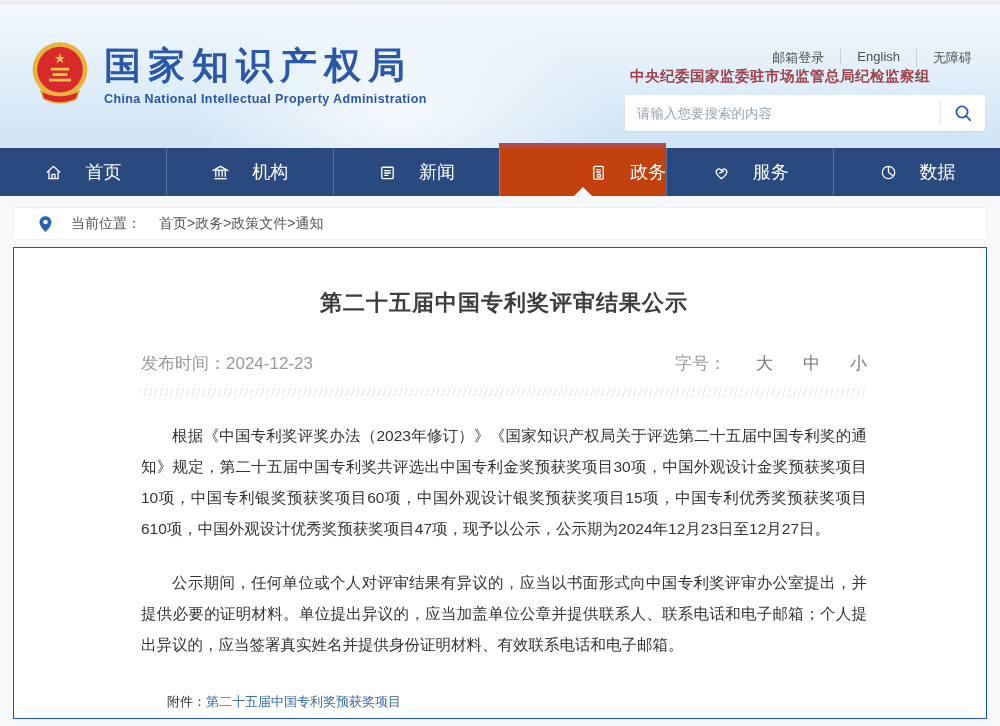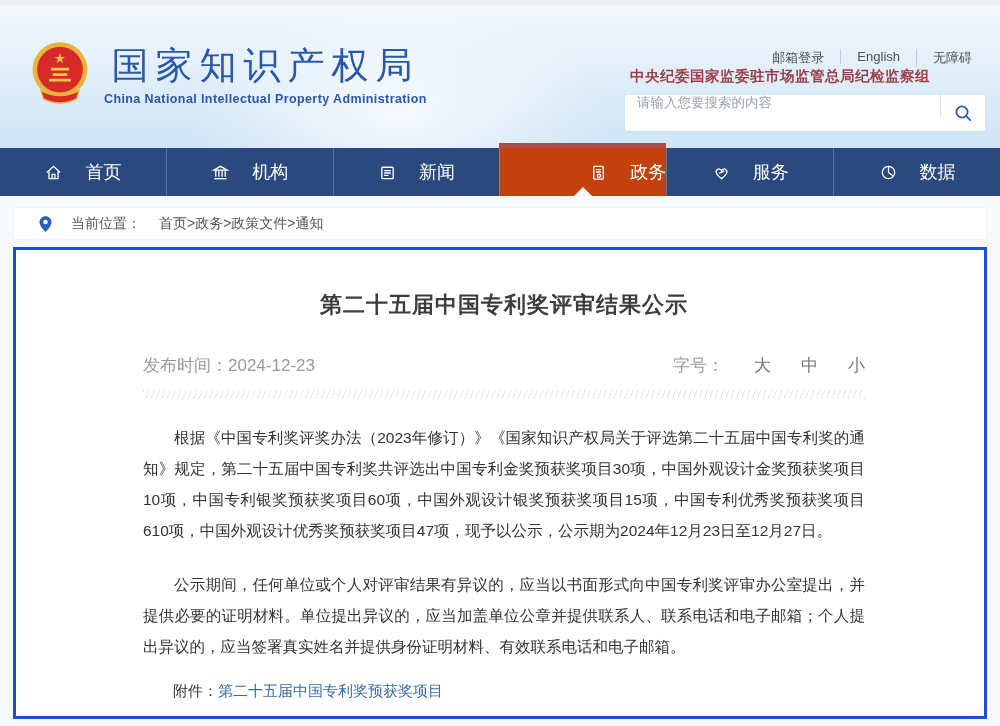--- a/index.html
+++ b/index.html
@@ -22,44 +22,43 @@
   }
   .site-header::after{
     content:""; position:absolute; left:120px; top:-40px; width:560px; height:300px;
     background:radial-gradient(closest-side, rgba(255,255,255,.75), rgba(255,255,255,0) 75%);
     pointer-events:none;
   }
   .logo-block { position:absolute; left:28px; top:34px; display:flex; align-items:center; cursor:pointer; z-index:2; }
   .emblem { width:64px; height:74px; flex:0 0 auto; }
   .site-titles { margin-left:12px; }
   .site-name {
-    color:#2b57a8; font-size:37px; font-weight:normal; letter-spacing:7px; line-height:1.1;
+    color:#2b57a8; font-size:37px; font-weight:bold; letter-spacing:7px; line-height:1.1;
     white-space:nowrap;
-    text-align:center;
   }
   .site-name-en {
     color:#2b57a8; font-size:12.5px; font-weight:bold; letter-spacing:.4px; margin-top:5px;
     white-space:nowrap;
   }
 
   .utility-links { position:absolute; right:12px; top:44px; display:flex; align-items:flex-start; z-index:2; }
   .utility-links a {
     color:#4a4f55; font-size:13px; text-decoration:none; padding:0 16px; cursor:pointer;
   }
   .utility-links a + a { border-left:1px solid #c3cdd6; }
 
   .supervision-link {
     position:absolute; left:630px; top:62px; z-index:2;
     color:#9d4048; font-size:14.5px; font-weight:bold; letter-spacing:.5px;
     cursor:pointer; white-space:nowrap;
   }
 
   .search-box {
     position:absolute; left:625px; top:90px; width:360px; height:36px; z-index:2;
-    background:#ffffff; border-radius:2px; display:flex; align-items:flex-start;
+    background:#ffffff; border-radius:2px; display:flex; align-items:center;
     box-shadow:0 1px 2px rgba(120,150,180,.15);
   }
   .search-box input {
     flex:1; border:none; outline:none; background:transparent;
     font-size:13.5px; color:#333; padding:0 12px;
     font-family:inherit;
   }
   .search-box input::placeholder { color:#9aa3ad; }
   .search-divider { width:1px; height:22px; background:#dde3e9; }
   .search-btn { width:44px; height:100%; display:flex; align-items:center; justify-content:center; cursor:pointer; background:none; border:none; }
@@ -89,41 +88,41 @@
   
   .breadcrumb-bar {
     margin:11px 13px 0; height:33px; background:#ffffff; border:1px solid #f0f2f4;
     display:flex; align-items:center; padding-left:24px; gap:18px;
   }
   .breadcrumb-text { color:#555; font-size:14px; }
   .breadcrumb-path { color:#555; font-size:14px; cursor:pointer; }
 
   
   .content-card {
-    margin:7px 13px 0; background:#ffffff; border:3px solid #1d4ed8;
+    margin:7px 13px 0; background:#ffffff; border:1px solid #1d4ed8;
     height:472px; padding:40px 119px 0 127px;
   }
   .article-title {
     text-align:center; color:#3d3d3d; font-size:22px; font-weight:600; letter-spacing:1px;
   }
   .meta-row {
     margin-top:34px; display:flex; justify-content:space-between; align-items:center;
     font-size:17px; color:#999;
   }
   .font-size-ctrl { display:flex; align-items:center; gap:30px; color:#999; }
   .font-size-ctrl a { color:#777; text-decoration:none; cursor:pointer; }
   .hatch-divider {
     margin-top:13px; height:9px;
     background:repeating-linear-gradient(110deg,#e7e7e7 0 1px,transparent 1px 5px);
   }
   .article-body p {
     margin-top:23px; color:#333; font-size:15.5px; line-height:31px;
     text-indent:2em; text-align:justify;
   }
-  .attachment-row { margin-top:13px; font-size:15px; line-height:31px; text-indent:2em; color:#333; }
+  .attachment-row { margin-top:26px; font-size:13px; line-height:31px; text-indent:2em; color:#333; }
   .attachment-row a { color:#3a6ca5; text-decoration:none; cursor:pointer; }
   .signature { margin-top:23px; text-align:right; color:#333; font-size:15.5px; }
 </style>
 </head>
 <body>
 
 <div class="top-strip"></div>
 
 <header class="site-header">
 

